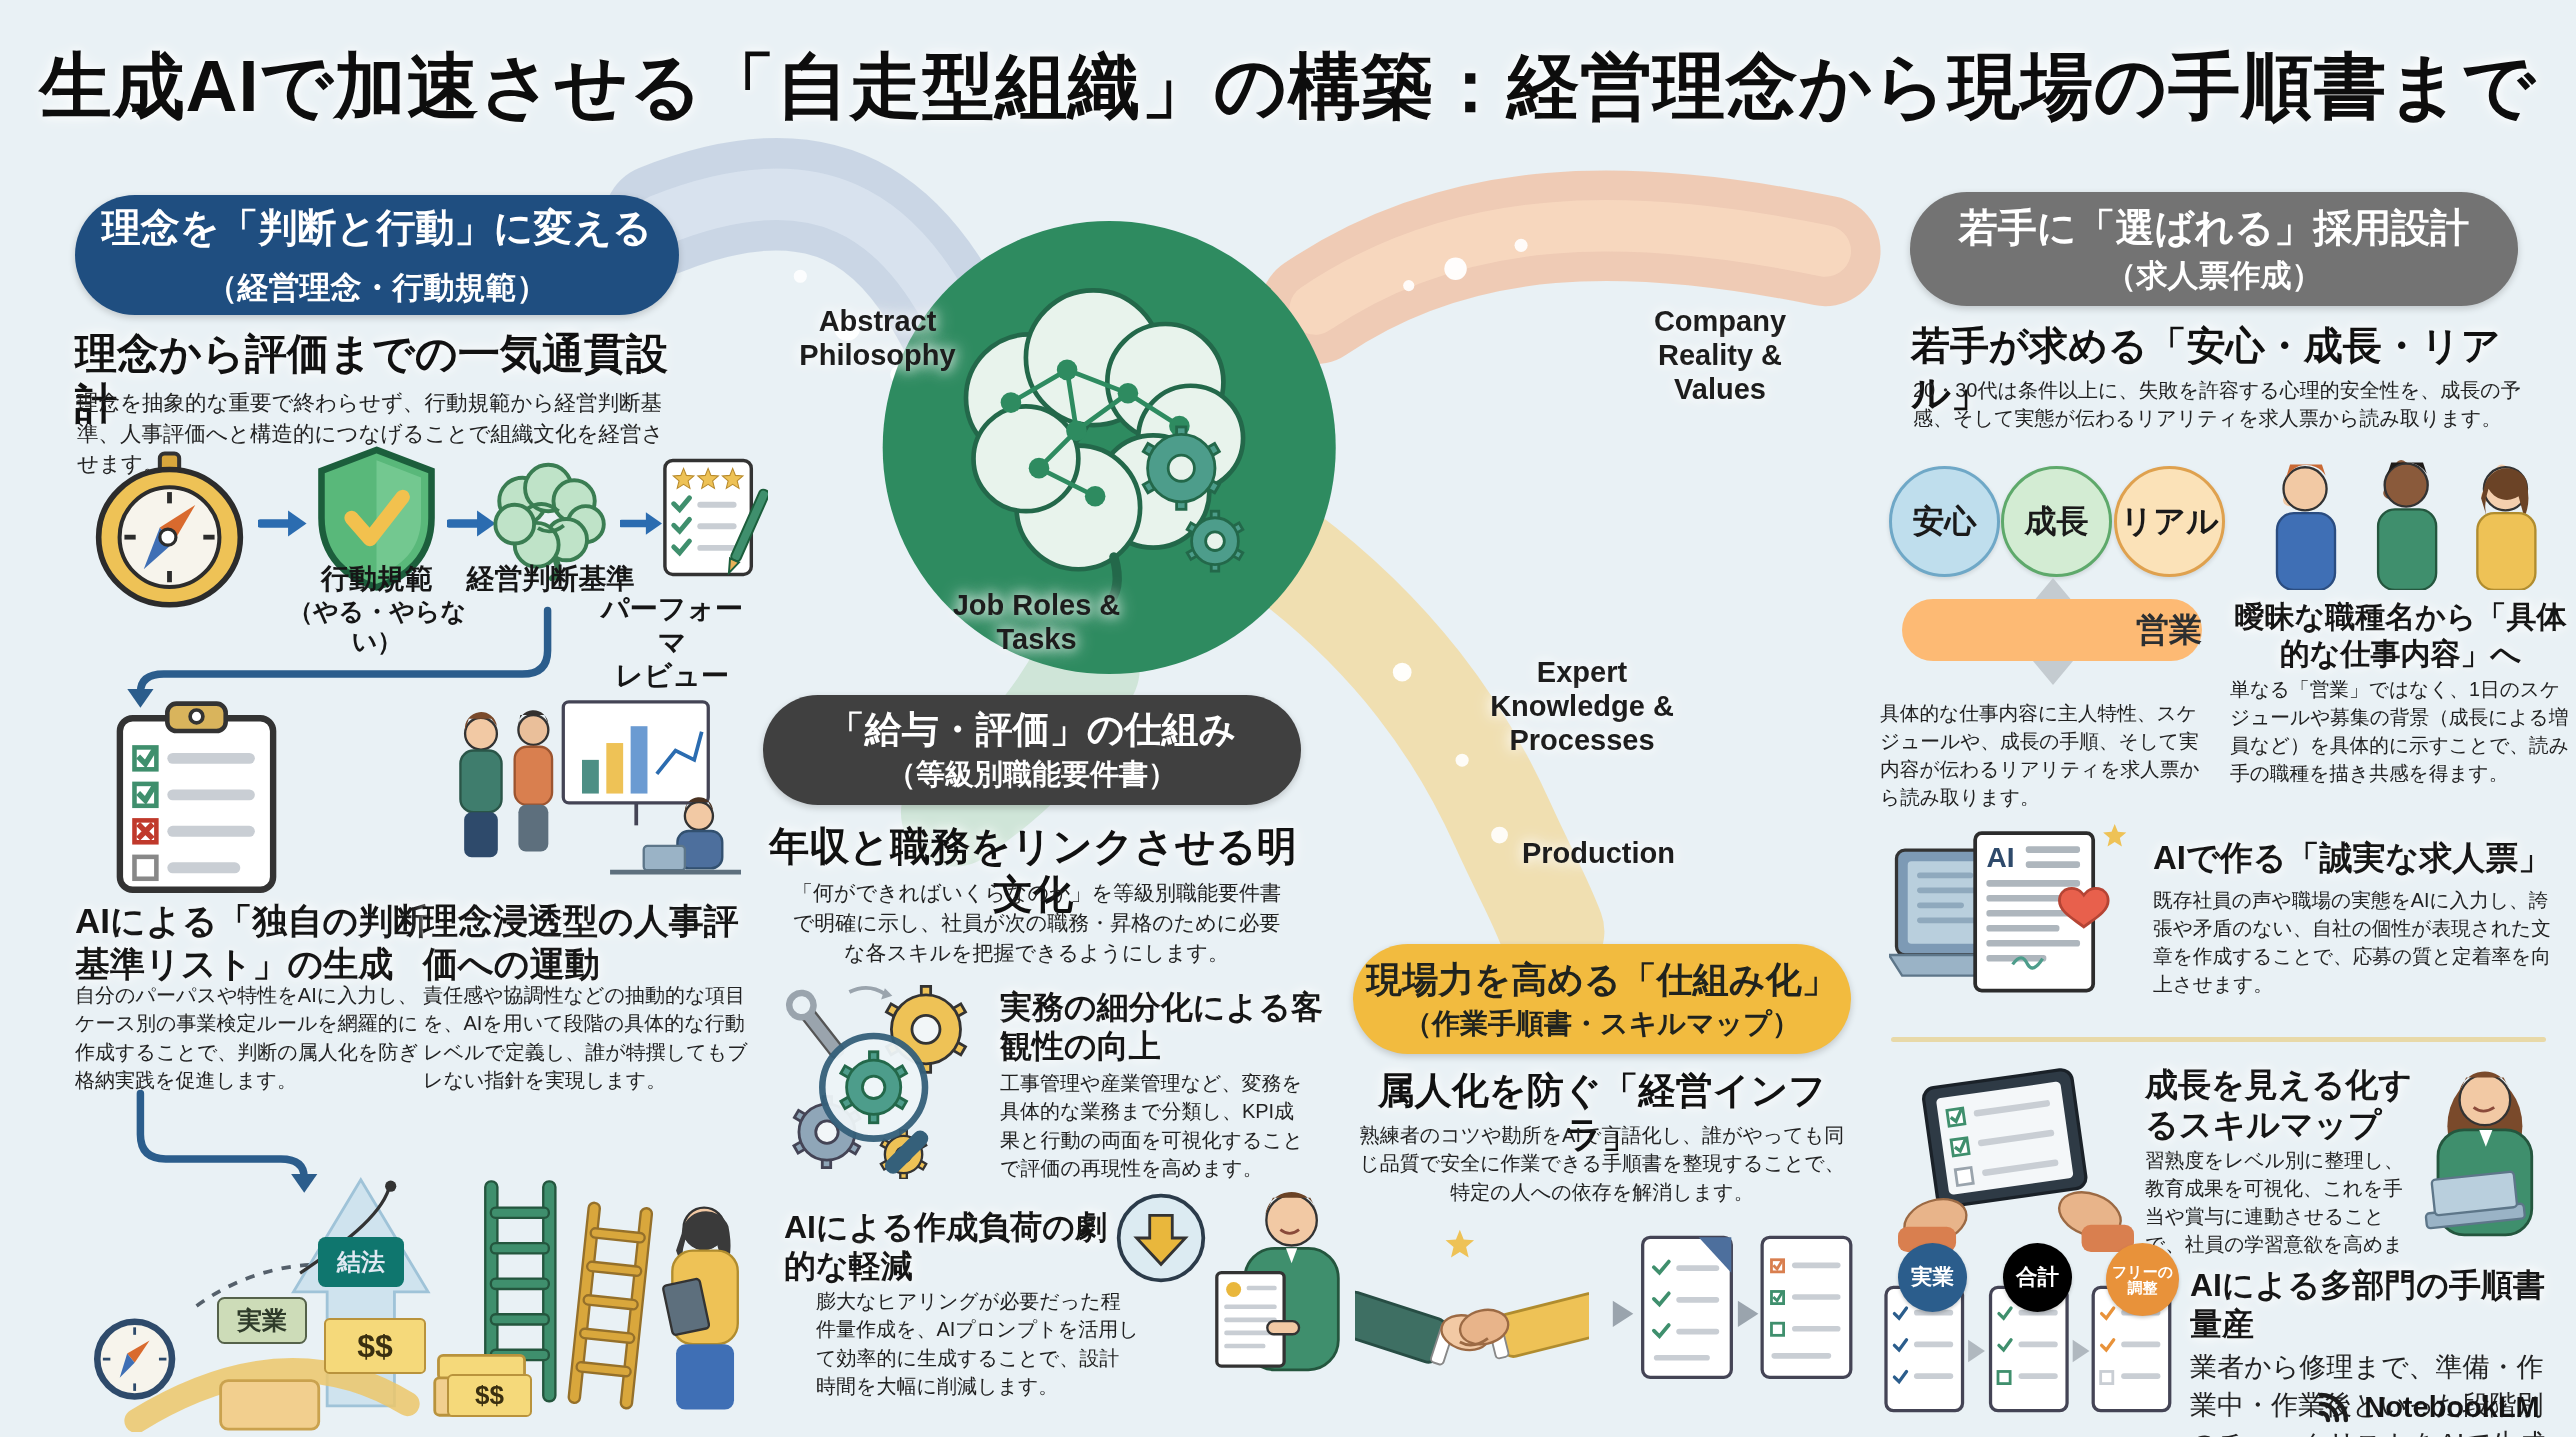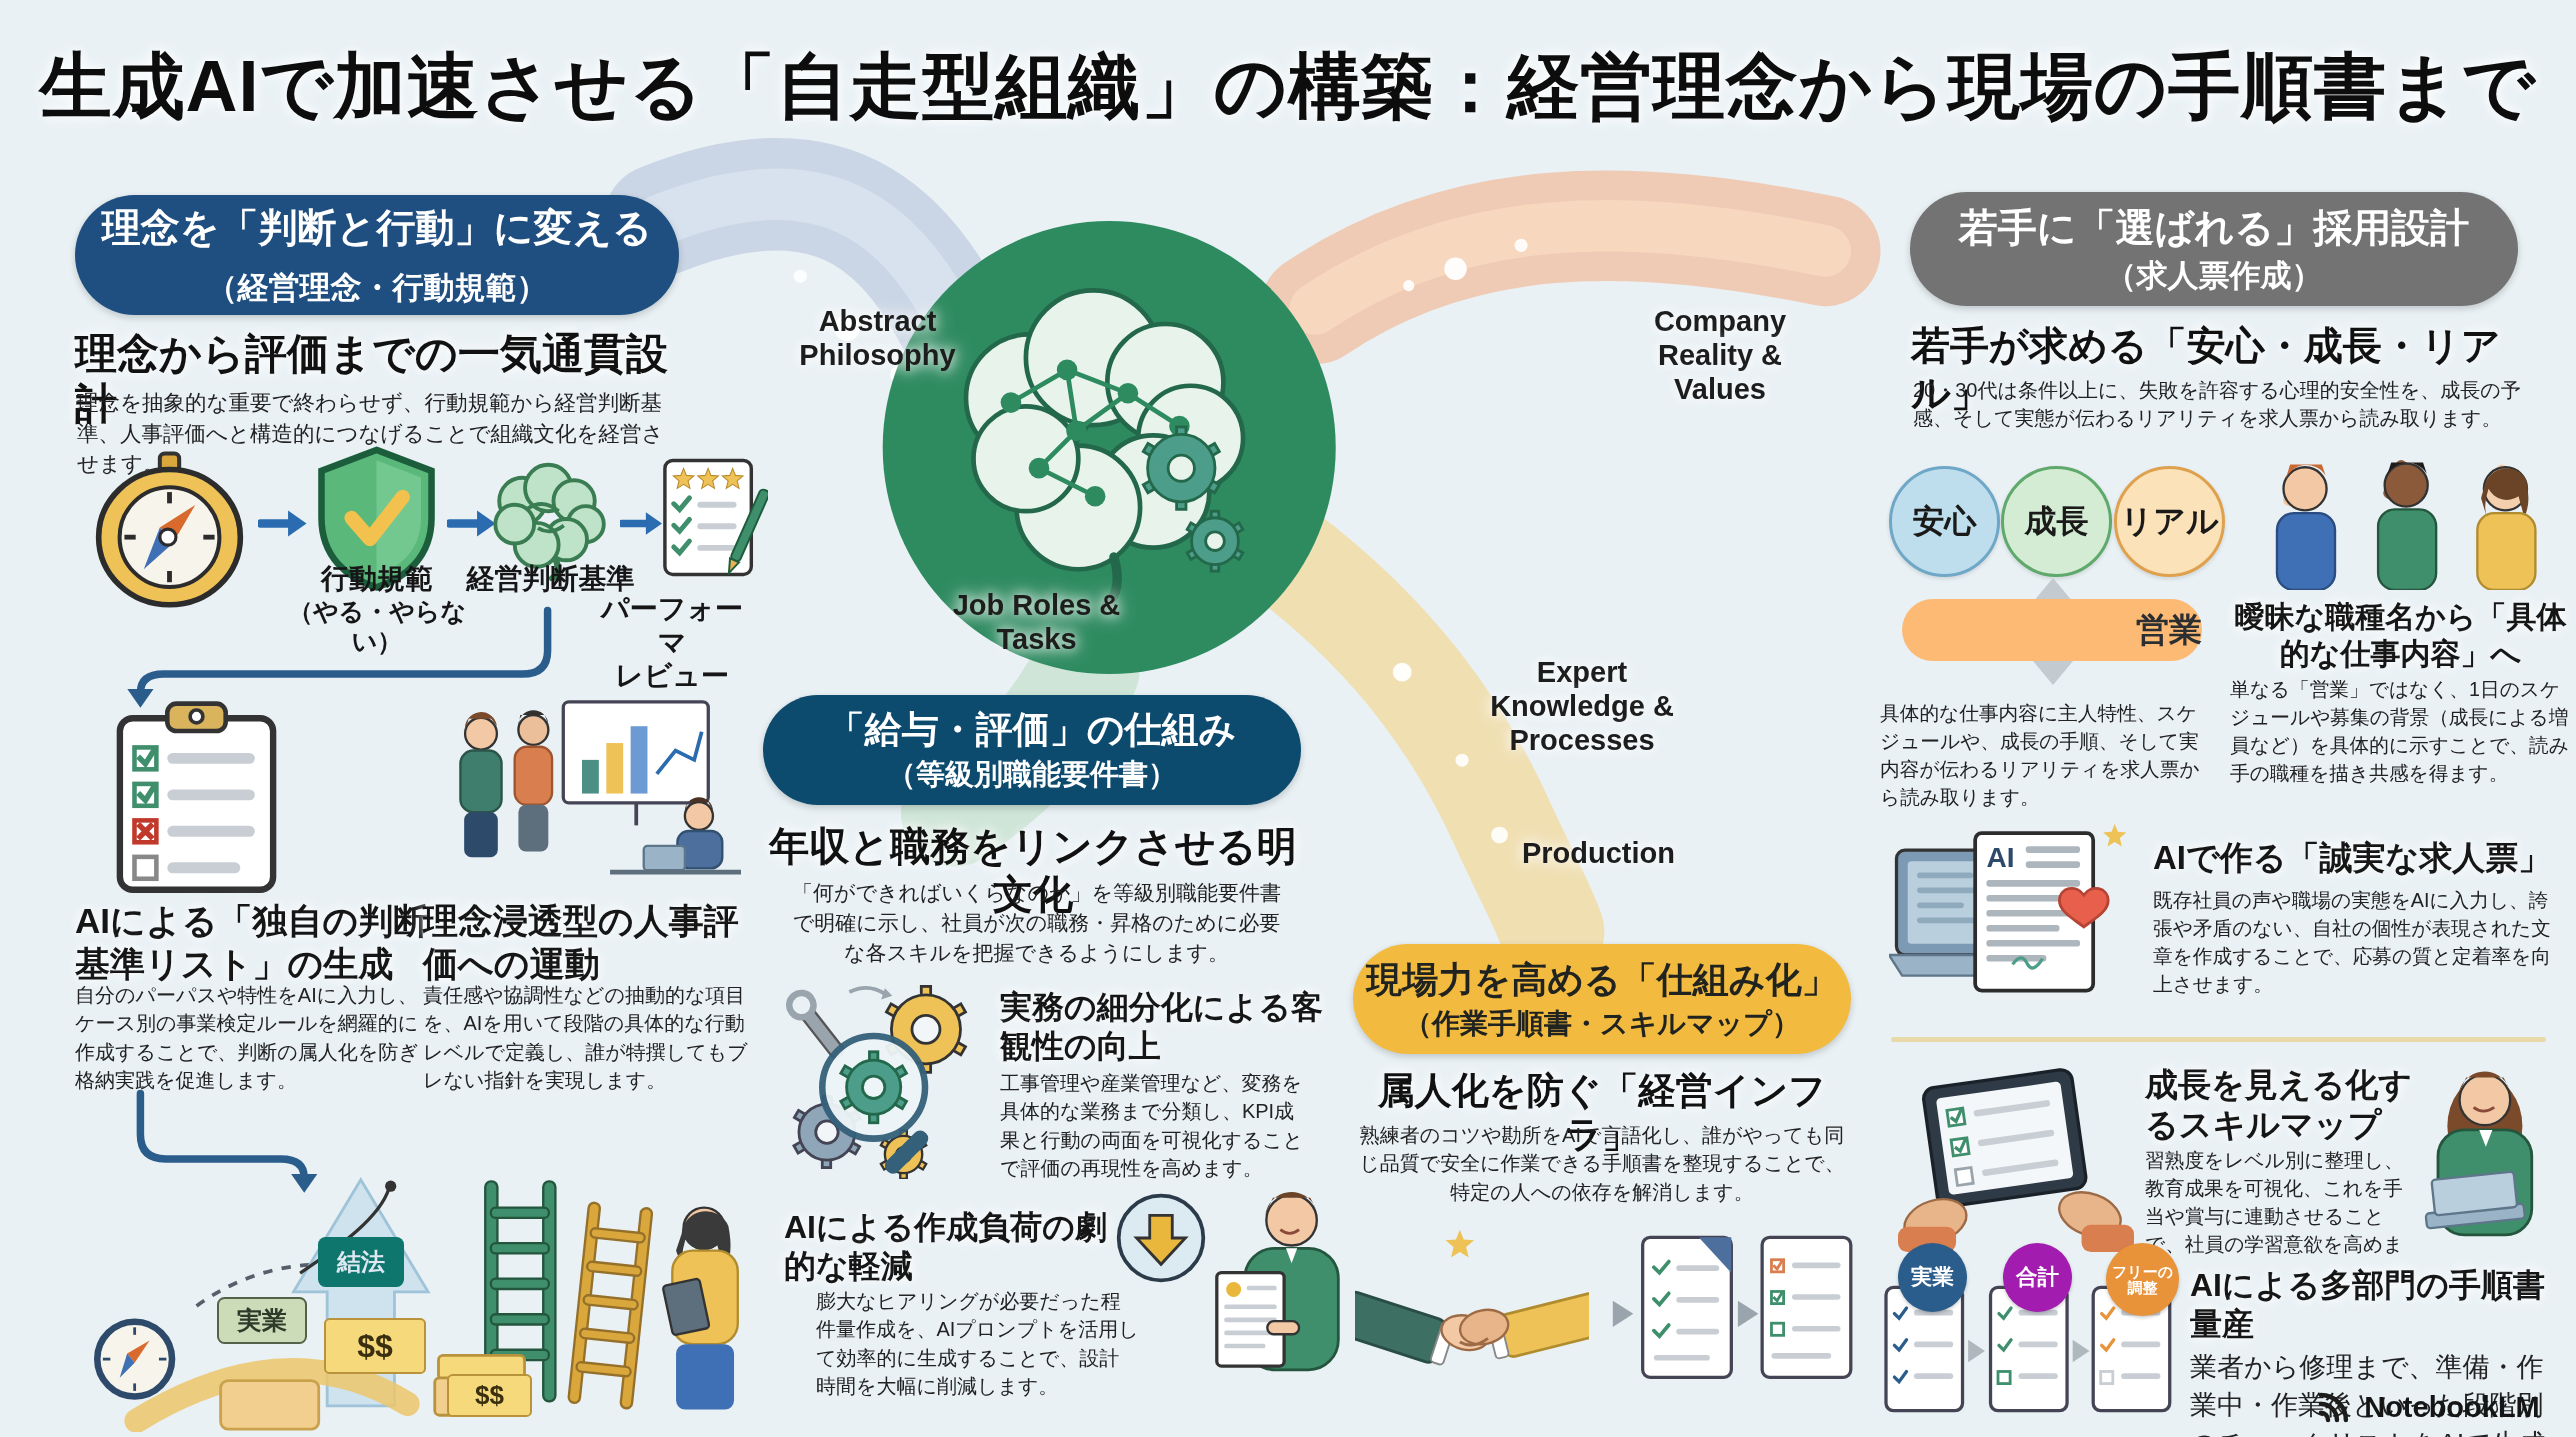--- a/index.html
+++ b/index.html
@@ -6,21 +6,21 @@
   body{width:2576px;height:1438px;background:#e9f1f5;overflow:hidden;
        font-family:"Liberation Sans","DejaVu Sans",sans-serif;color:#1a1a1a;position:relative;}
   .abs{position:absolute;}
   .glow{text-shadow:0 0 9.4px rgba(255,255,255,.95),0 0 17px rgba(255,255,255,.85);}
   .title{font-size:72px;font-weight:900;text-align:center;letter-spacing:0.9px;color:#0d0d0d;}
   .pill{border-radius:70px;display:flex;flex-direction:column;justify-content:center;text-align:center;
         box-shadow:0 2.8px 7.5px rgba(0,0,0,.18);z-index:3;}
   .pill .l1{font-weight:900;}
   .pill .l2{font-weight:700;}
   .pill-blue{background:#1f4e80;color:#fff;}
-  .pill-green{background:#0c4a6e;color:#fff;}
+  .pill-green{background:#404040;color:#fff;}
   .pill-orange{background:#737373;color:#fff;}
   .pill-yellow{background:#f2bb3f;color:#20231f;}
   .h-big{font-weight:900;color:#111;line-height:1.2;}
   .h-mid{font-weight:900;color:#161616;line-height:1.22;}
   .bodytext{color:#222;line-height:1.42;font-weight:500;}
   .centered{text-align:center;}
   .flowlabel{font-weight:800;text-align:center;color:#1d1d1d;line-height:1.18;font-size:29px;z-index:2;
              text-shadow:0 0 11.2px rgba(255,255,255,.95),0 0 20.6px rgba(255,255,255,.9);}
   .iconlabel{font-weight:800;text-align:center;color:#161616;line-height:1.2;}
   .kwcircle{border-radius:50%;display:flex;align-items:center;justify-content:center;
@@ -609,21 +609,21 @@
       <rect x="36" y="130" width="42" height="6" rx="3"></rect>
     <rect x="148" y="62" width="42" height="6" rx="3"></rect>
       <rect x="148" y="96" width="42" height="6" rx="3"></rect>
       <rect x="148" y="130" width="42" height="6" rx="3"></rect>
     <rect x="258" y="62" width="42" height="6" rx="3"></rect>
       <rect x="258" y="96" width="42" height="6" rx="3"></rect>
       <rect x="258" y="130" width="42" height="6" rx="3"></rect>
   </g>
 </svg>
 <div class="abs badge" style="left:1898px;top:1243px;width:69px;height:69px;background:#2b5d8c;font-size:21.5px;">実業</div>
-<div class="abs badge" style="left:2003px;top:1243px;width:69px;height:69px;background:#a21caf;font-size:21.5px;">合計</div>
+<div class="abs badge" style="left:2003px;top:1243px;width:69px;height:69px;background:#000000;font-size:21.5px;">合計</div>
 <div class="abs badge" style="left:2106px;top:1243px;width:73px;height:73px;background:#e8923a;font-size:15px;padding:3.7px;box-sizing:border-box;">フリーの調整</div>
 <div class="abs h-mid glow" style="left:2190px;top:1266px;width:384px;font-size:32px;">AIによる多部門の手順書量産</div>
 <div class="abs bodytext" style="left:2190px;top:1312px;width:374px;font-size:27px;margin-top:36px;">業者から修理まで、準備・作業中・作業後といった段階別のチェックリストをAIで生成し、新人の早期戦力化を実現します。</div>
 
 <div class="abs" style="left:2312px;top:1389px;display:flex;align-items:center;gap:11.2px;z-index:3;">
   <svg width="41" height="37" viewBox="0 0 46 40">
     <g stroke="#1c1c1c" stroke-width="5" fill="none" stroke-linecap="round">
       <path d="M10 26 A8 8 0 0 1 18 34"></path>
       <path d="M10 16 A18 18 0 0 1 28 34"></path>
       <path d="M10 6 A28 28 0 0 1 38 34"></path>

